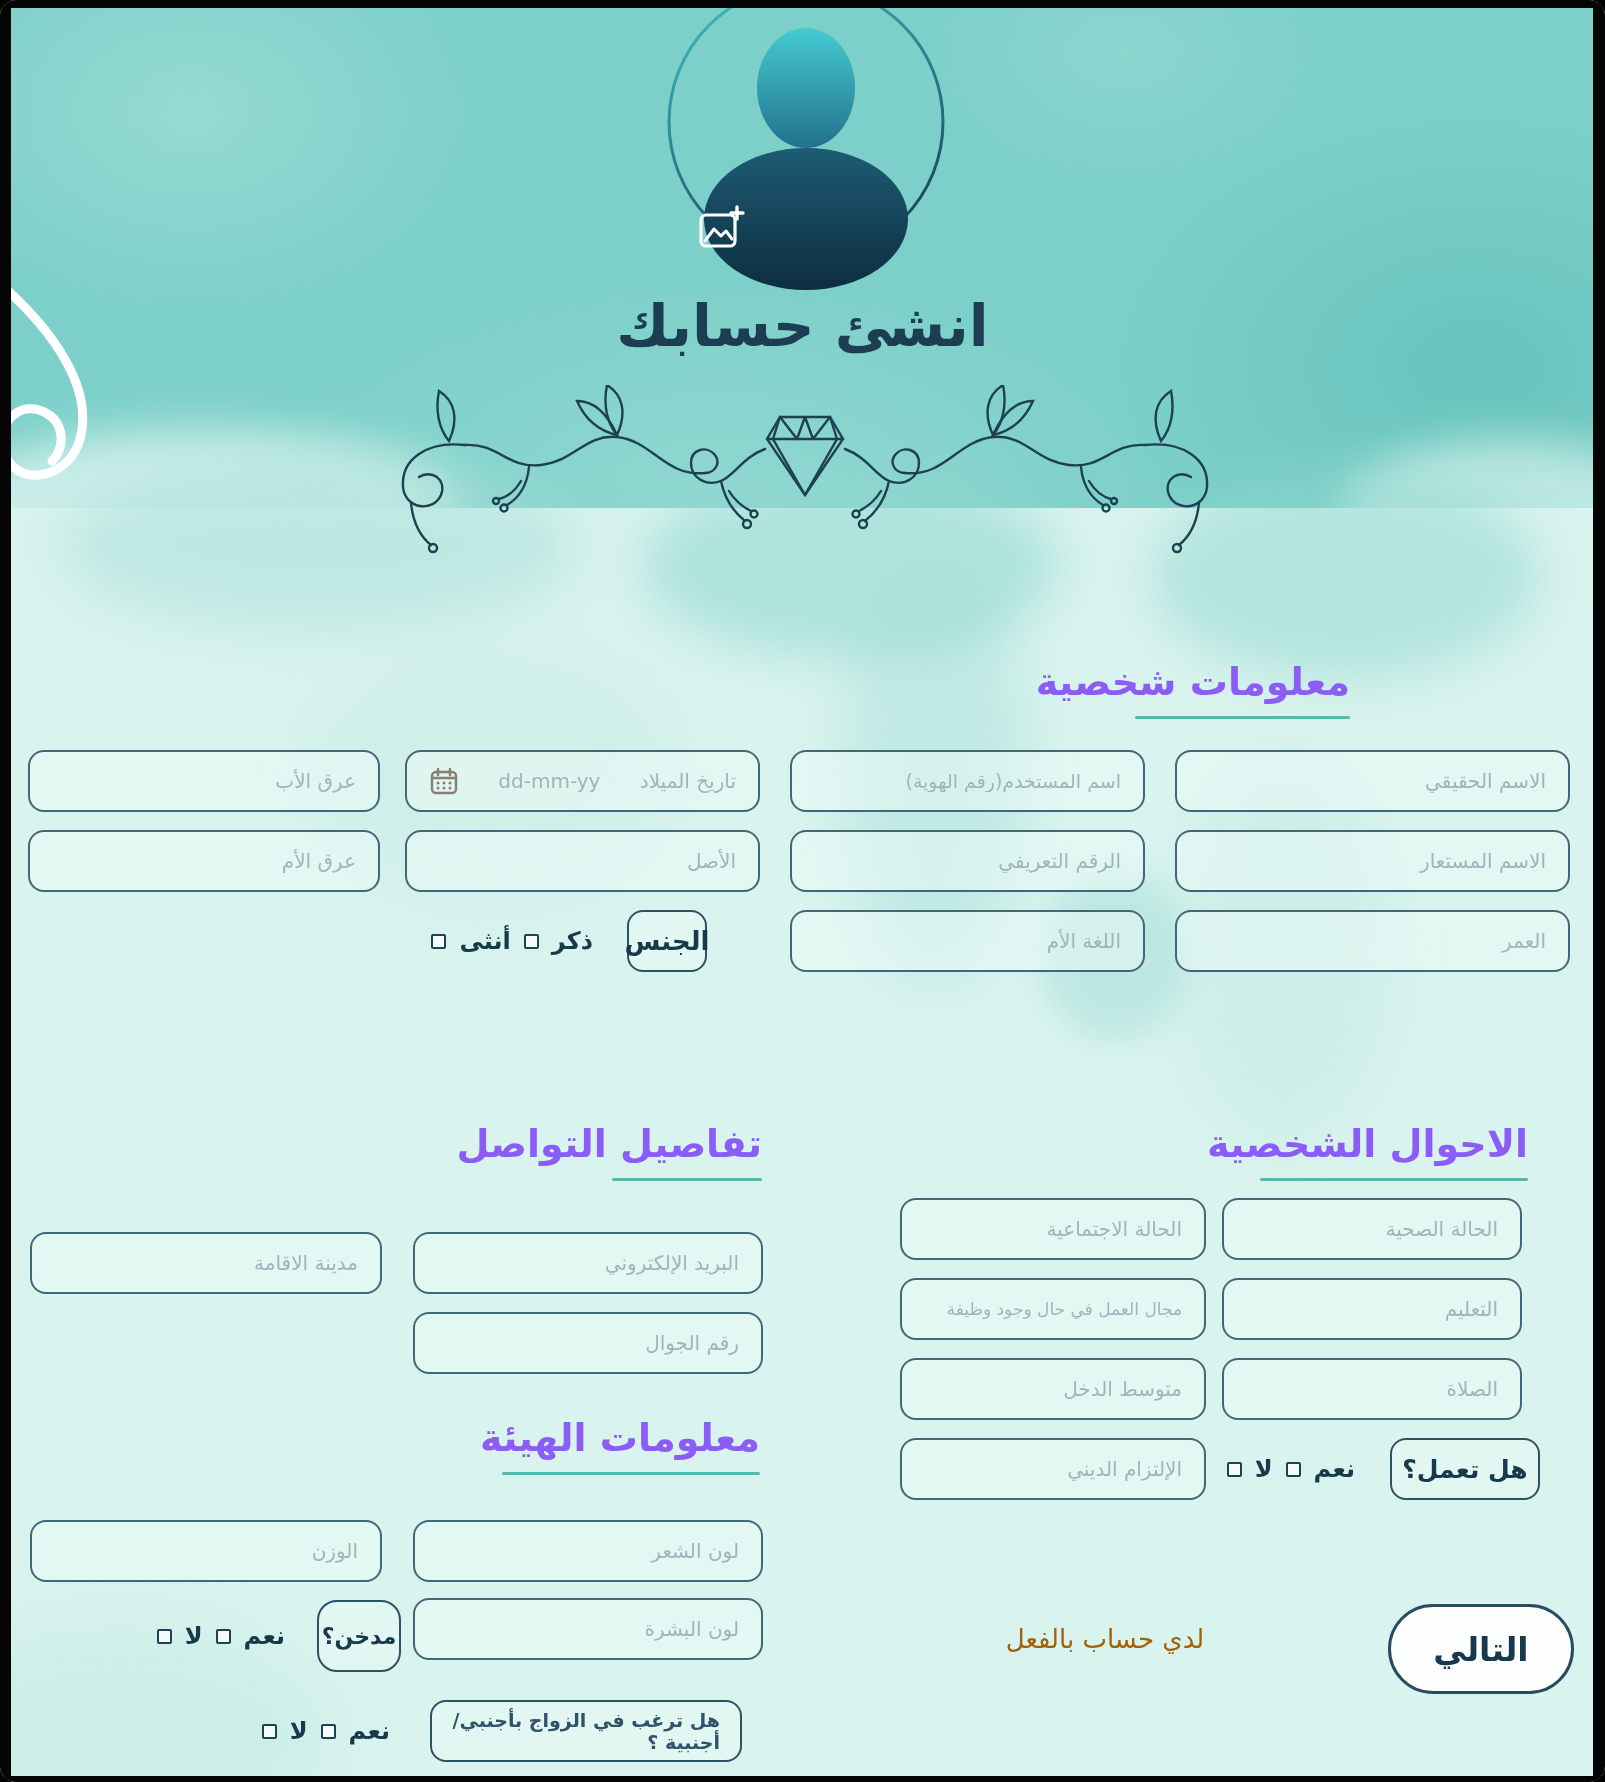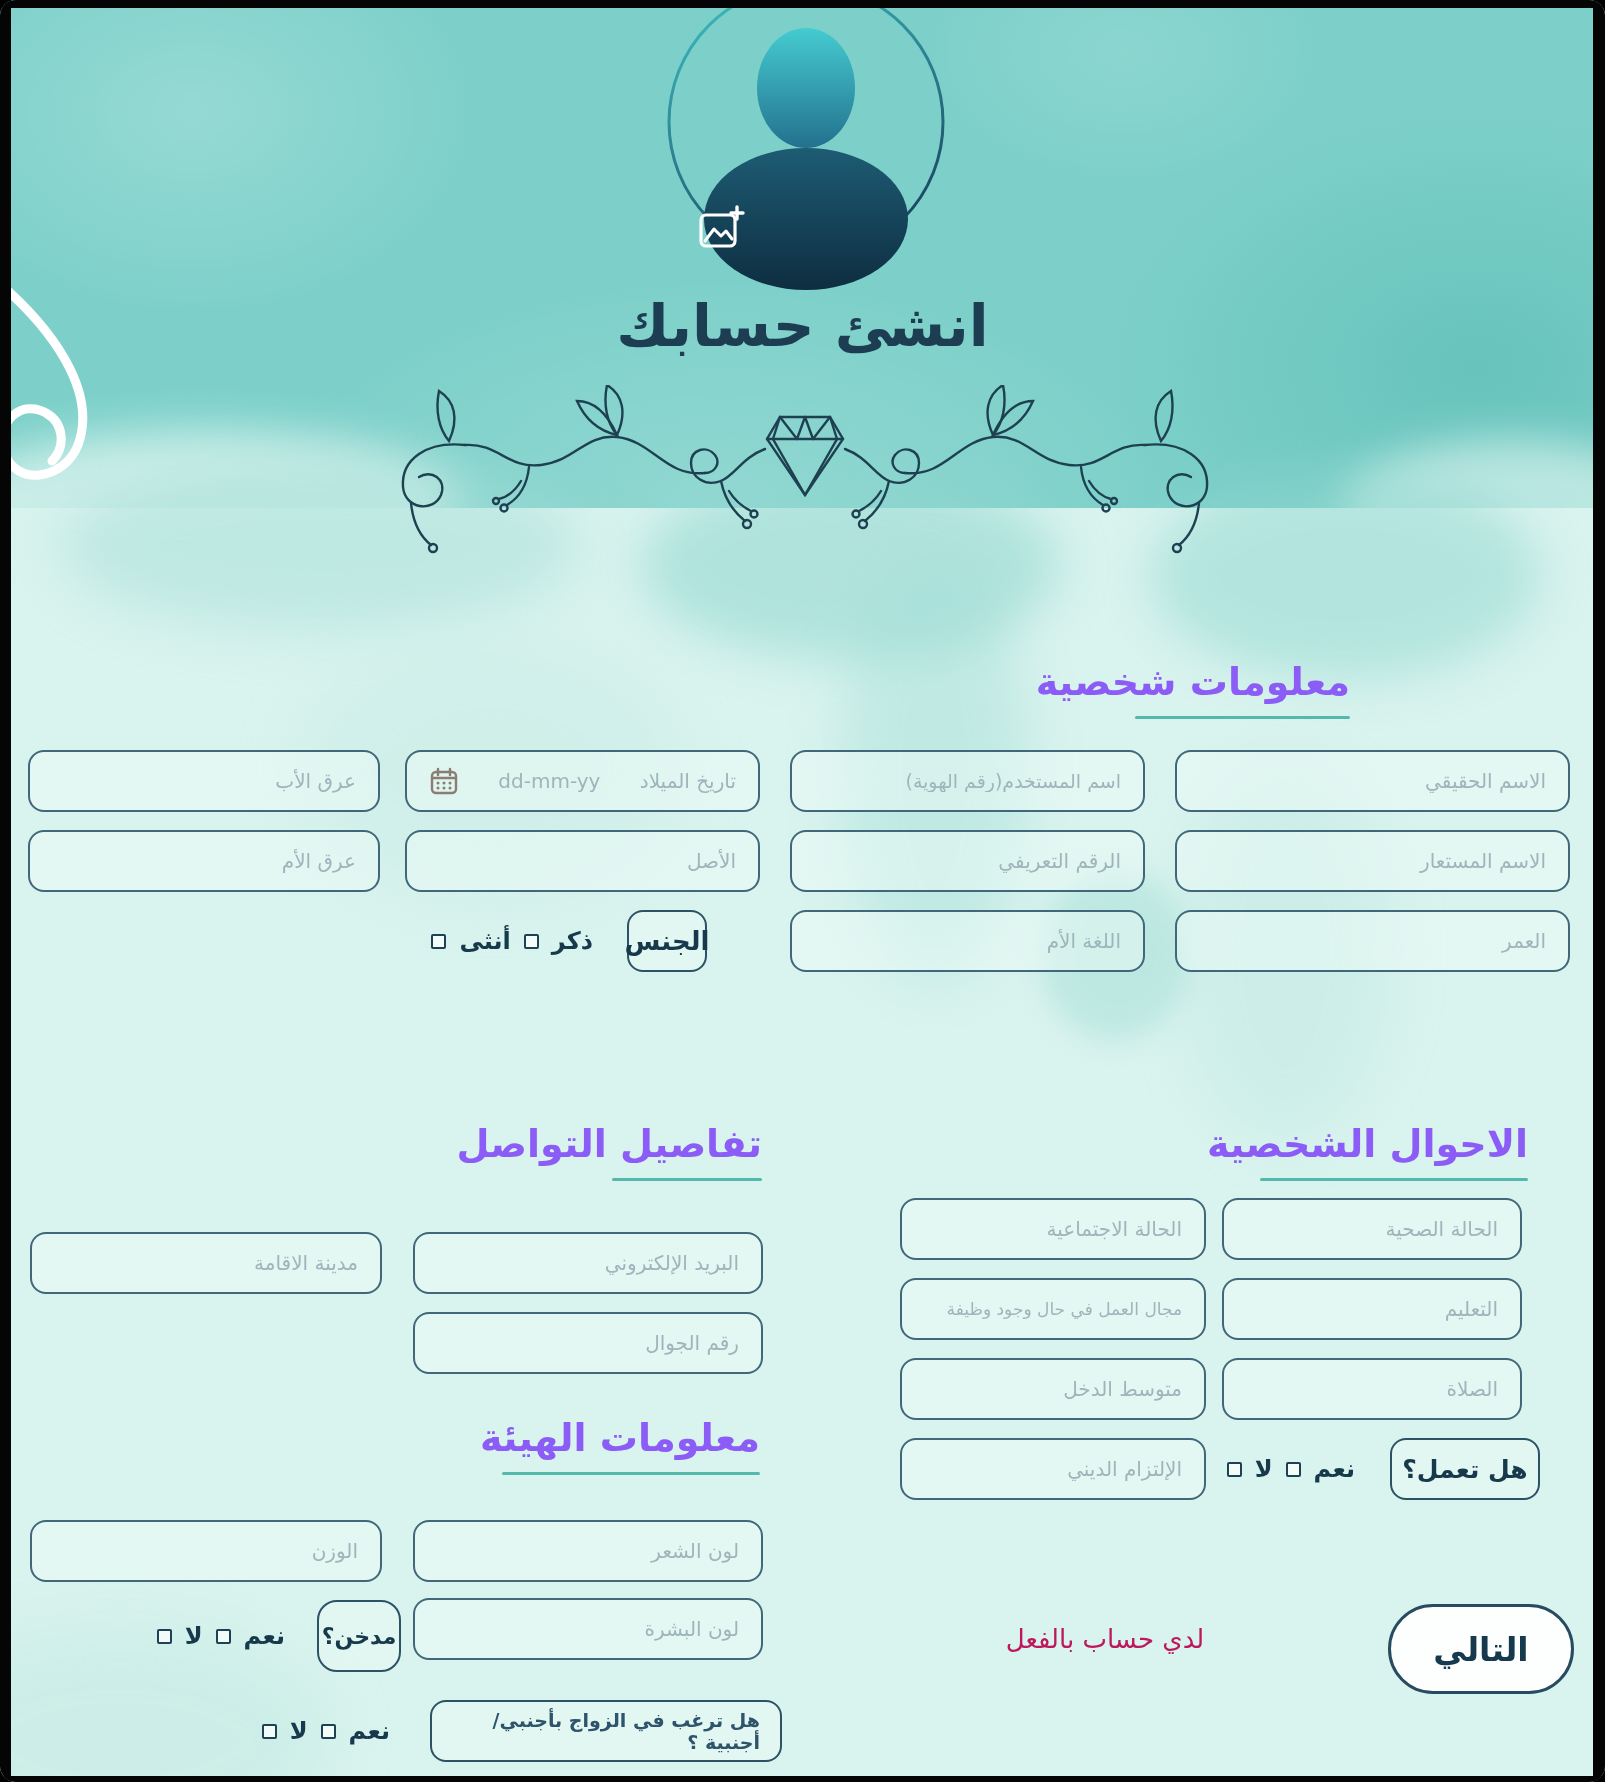--- a/index.html
+++ b/index.html
@@ -53,21 +53,21 @@
     border:2.6px solid #1e4156;border-radius:2px;background:rgba(252,255,254,.75);
   }
   .avatar-svg{position:absolute;z-index:5;}
   .flourish{position:absolute;z-index:5;}
   .swirl{position:absolute;z-index:3;}
   .main-title{
     position:absolute;z-index:10;left:0;width:100%;top:292px;text-align:center;
     font-size:58px;font-weight:bold;color:#1c3d52;
   }
   .link{
-    position:absolute;z-index:10;font-size:26px;color:#be185d;cursor:pointer;white-space:nowrap;
+    position:absolute;z-index:10;font-size:26px;color:#a16207;cursor:pointer;white-space:nowrap;
   }
   .next-btn{
     position:absolute;z-index:10;box-sizing:border-box;
     width:186px;height:90px;border-radius:46px;
     background:#fdfffe;border:3px solid #274b60;
     display:flex;align-items:center;justify-content:center;
     font-family:"DejaVu Sans",sans-serif;
     font-size:33px;font-weight:bold;color:#17394d;cursor:pointer;
   }
 </style>
@@ -245,21 +245,21 @@
   <div class="labelbox" style="left:297px;top:1600px;width:84px;height:72px;border-radius:20px;font-size:22px;">
     <span>مدخن؟</span>
   </div>
   <div class="grp" style="left:100px;top:1600px;width:185px;height:72px;">
     <span class="optlbl">نعم</span>
     <span class="cb"></span>
     <span class="optlbl">لا</span>
     <span class="cb"></span>
   </div>
 
-  <div class="labelbox" style="left:410px;top:1700px;width:352px;height:62px;font-size:19px;justify-content:flex-start;padding:0 20px;color:#2d546a;">
+  <div class="labelbox" style="left:410px;top:1700px;width:312px;height:62px;font-size:19px;justify-content:flex-start;padding:0 20px;color:#2d546a;">
     <span>هل ترغب في الزواج بأجنبي/أجنبية ؟</span>
   </div>
   <div class="grp" style="left:205px;top:1711px;width:185px;height:40px;">
     <span class="optlbl">نعم</span>
     <span class="cb"></span>
     <span class="optlbl">لا</span>
     <span class="cb"></span>
   </div>
 
   <div class="link" style="left:1000px;top:1624px;width:210px;text-align:center;">لدي حساب بالفعل</div>

